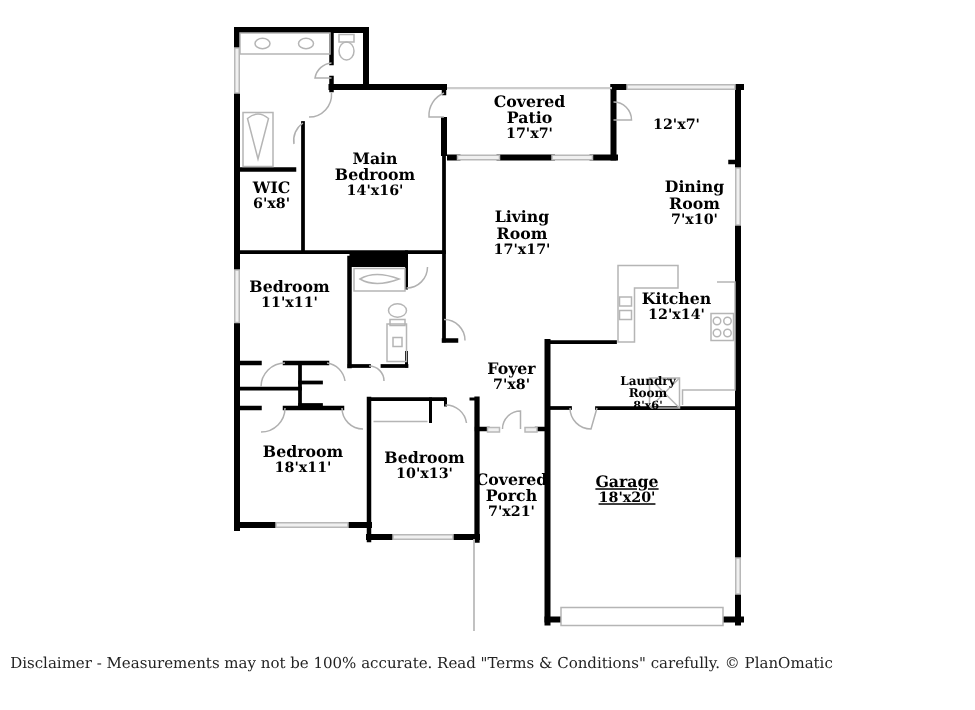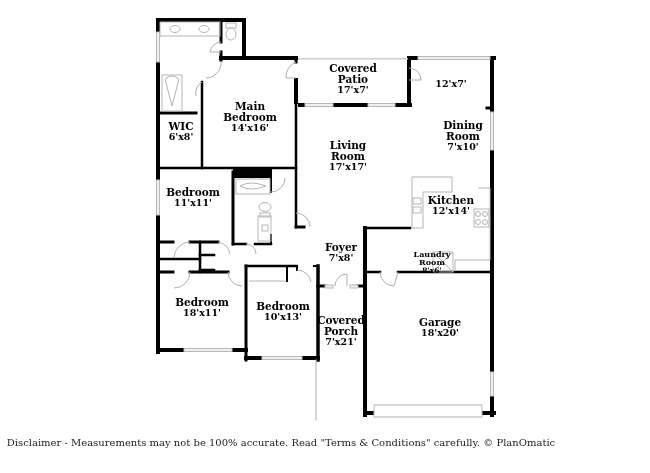--- a/index.html
+++ b/index.html
@@ -221,18 +221,18 @@
 </div>
 <div class="label" style="left:283px; top:311px;">
   <span class="name">Bedroom</span>
   <span class="dim">10'x13'</span>
 </div>
 <div class="label" style="left:341px; top:331px;">
   <span class="name">Covered</span>
   <span class="name">Porch</span>
   <span class="dim">7'x21'</span>
 </div>
-<div class="label" style="left:440px; top:327px;">
+<div class="label" style="left:418px; top:327px;text-decoration:underline;">
   <span class="name">Garage</span>
   <span class="dim">18'x20'</span>
 </div>
 
 <div class="disclaimer">Disclaimer - Measurements may not be 100% accurate. Read "Terms &amp; Conditions" carefully. © PlanOmatic</div>
 
 </body></html>

